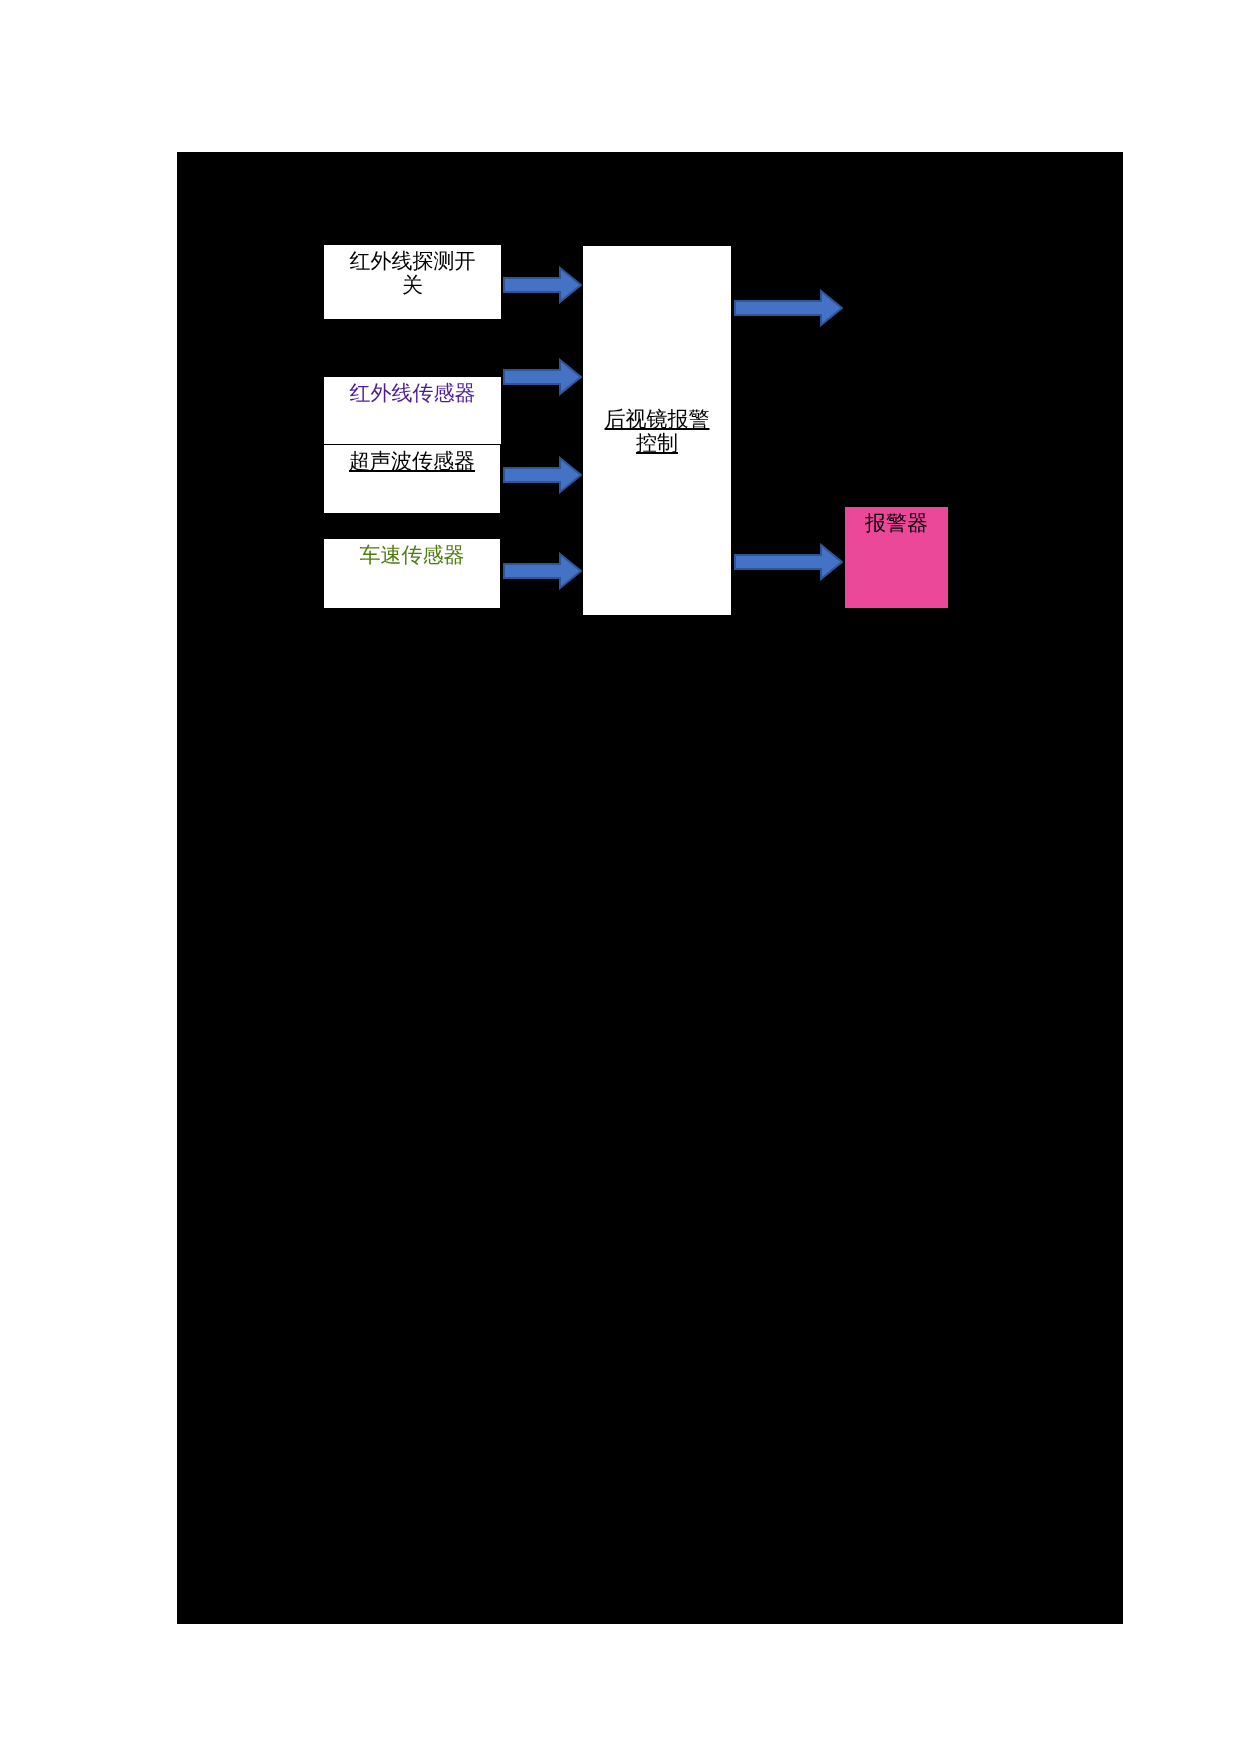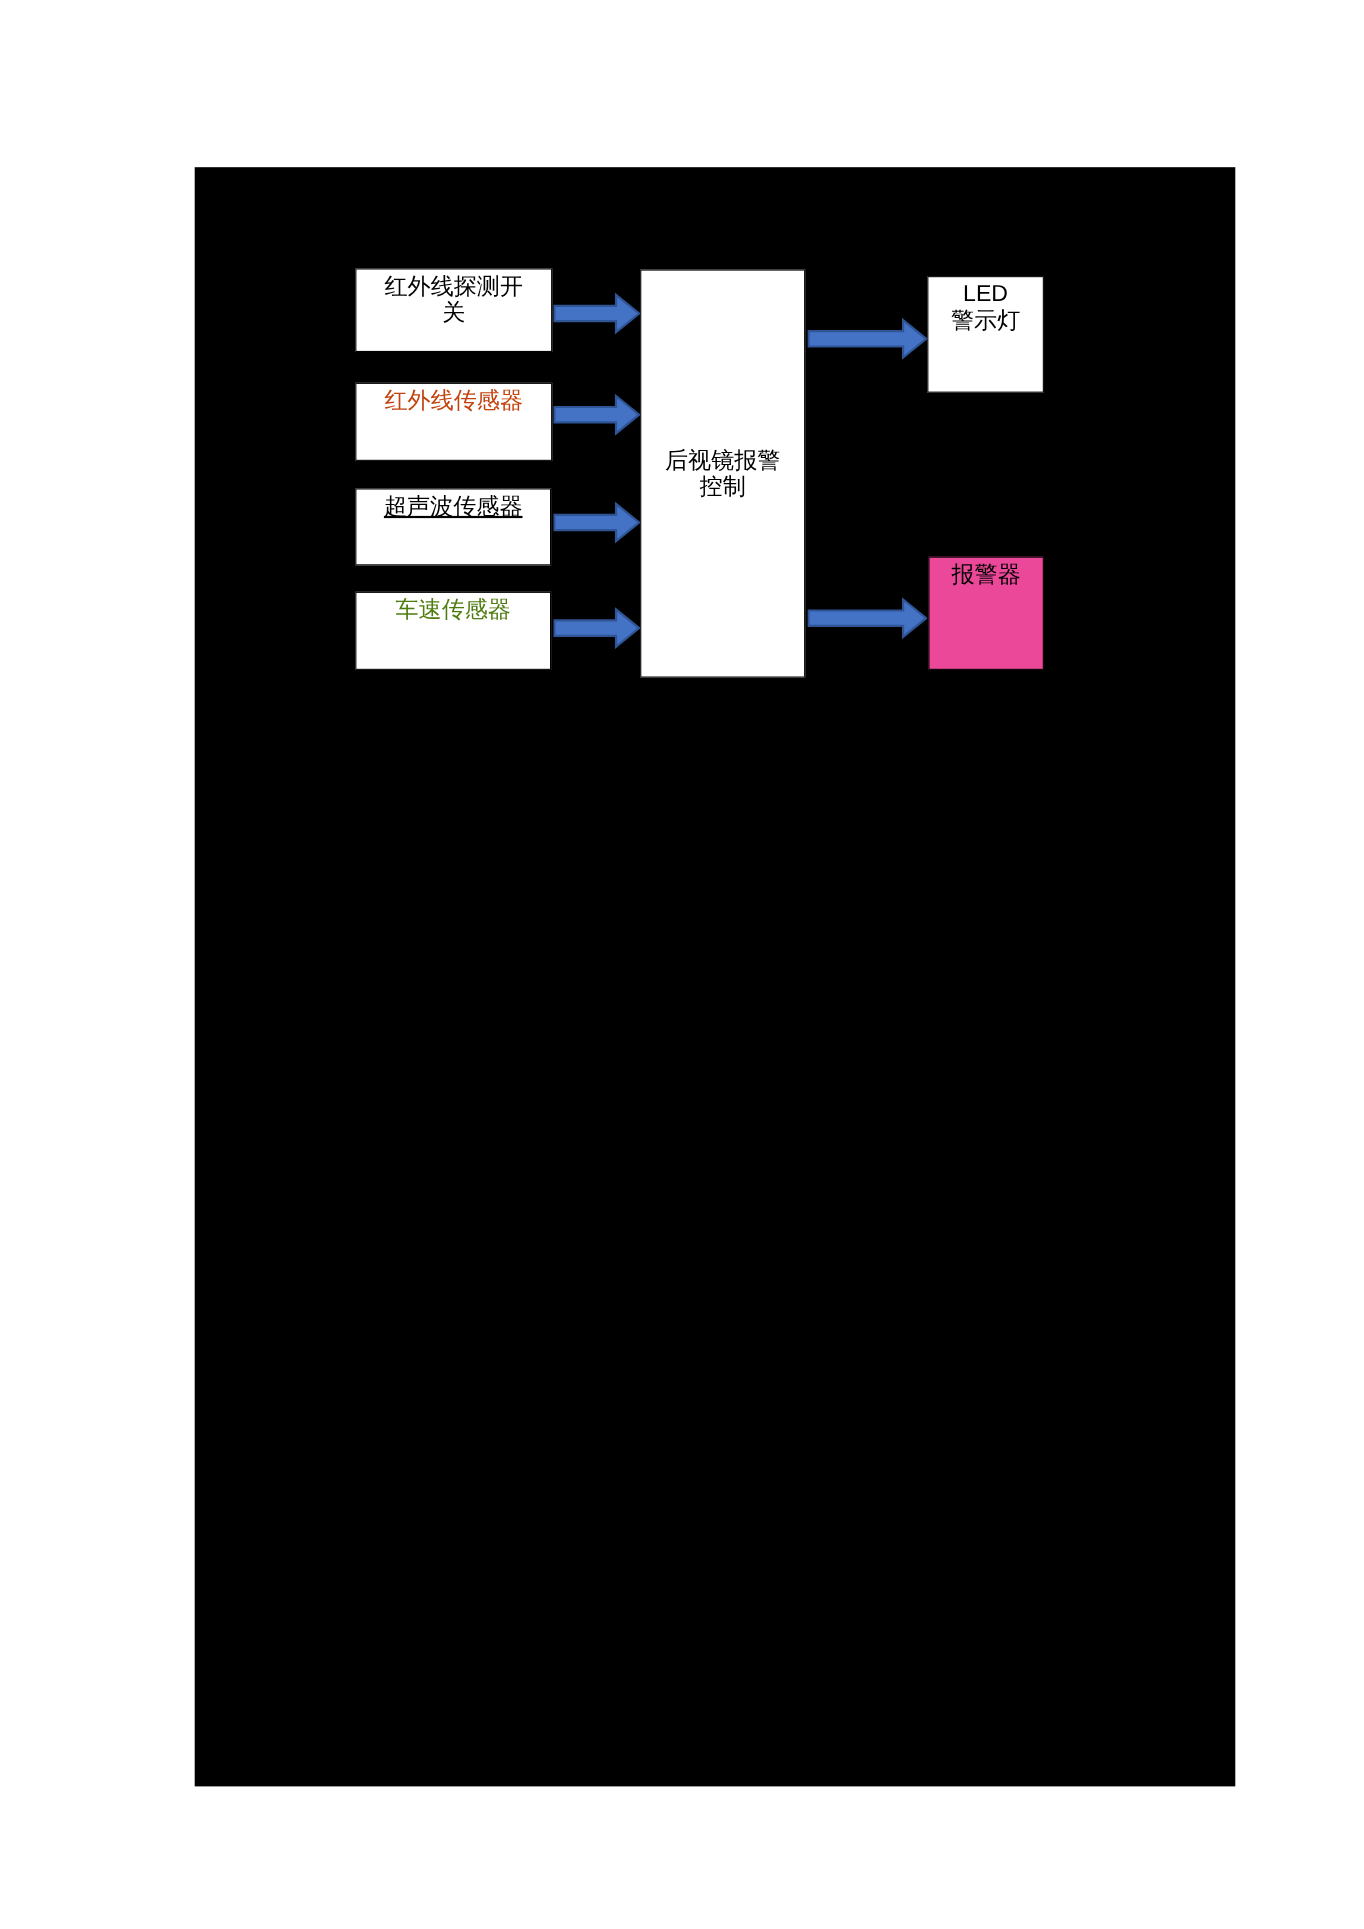--- a/index.html
+++ b/index.html
@@ -25,20 +25,21 @@
     line-height: 24px;
     text-align: center;
     padding-top: 4px;
   }
   .node-label { display: block; white-space: pre-line; }
   .node.v-center {
     display: flex;
     align-items: center;
     justify-content: center;
     padding-top: 0;
+    text-decoration: underline;
   }
   .arrow { position: absolute; display: block; }
 
   #n-infrared-switch  { left: 146px; top: 92px;  width: 179px; height: 76px; }
   #n-infrared-sensor  { left: 146px; top: 196px; width: 179px; height: 71px; }
   #n-ultrasonic-sensor{ left: 146px; top: 292px; width: 178px; height: 70px; }
   #n-speed-sensor     { left: 146px; top: 386px; width: 178px; height: 71px; }
   #n-controller       { left: 405px; top: 93px;  width: 150px; height: 371px; }
   #n-led-light        { left: 666px; top: 99px;  width: 106px; height: 106px; }
   #n-alarm            { left: 667px; top: 354px; width: 105px; height: 103px; }
@@ -53,41 +54,37 @@
 </head>
 <body style="background: rgb(255, 255, 255);">
 
 <div class="canvas" style="background: rgb(0, 0, 0);">
 
   <div class="node" id="n-infrared-switch" style="background: rgb(255, 255, 255); border-color: rgb(0, 0, 0); color: rgb(0, 0, 0);">
     <span class="node-label">红外线探测开
 关</span>
   </div>
 
-  <div class="node" id="n-infrared-sensor" style="background: rgb(255, 255, 255); border-color: rgb(0, 0, 0); color: #c2410c;">
+  <div class="node" id="n-infrared-sensor" style="background: rgb(255, 255, 255); border-color: rgb(0, 0, 0); color: #4c1d95; margin-top: 28px;">
     <span class="node-label">红外线传感器</span>
   </div>
 
   <div class="node" id="n-ultrasonic-sensor" style="background: rgb(255, 255, 255); border-color: rgb(0, 0, 0); color: rgb(0, 0, 0); text-decoration: underline;">
     <span class="node-label">超声波传感器</span>
   </div>
 
   <div class="node" id="n-speed-sensor" style="background: rgb(255, 255, 255); border-color: rgb(0, 0, 0); color: #4d7c0f;">
     <span class="node-label">车速传感器</span>
   </div>
 
   <div class="node v-center" id="n-controller" style="background: rgb(255, 255, 255); border-color: rgb(0, 0, 0); color: rgb(0, 0, 0);">
     <span class="node-label">后视镜报警
 控制</span>
   </div>
 
-  <div class="node" id="n-led-light" style="background: rgb(255, 255, 255); border-color: rgb(0, 0, 0); color: rgb(0, 0, 0);">
-    <span class="node-label">LED
-警示灯</span>
-  </div>
 
   <div class="node" id="n-alarm" style="background: #ec4899; border-color: rgb(0, 0, 0); color: rgb(0, 0, 0); text-align: center;">
     <span class="node-label">报警器</span>
   </div>
 
   <svg class="arrow" id="a-switch-ctrl" width="79" height="38" viewBox="0 0 79 38">
     <polygon points="1,12 57,12 57,2 78,19 57,36 57,26 1,26" stroke-width="2" fill="#4472C4" stroke="#2F5597"></polygon>
   </svg>
 
   <svg class="arrow" id="a-infrared-ctrl" width="79" height="38" viewBox="0 0 79 38">

